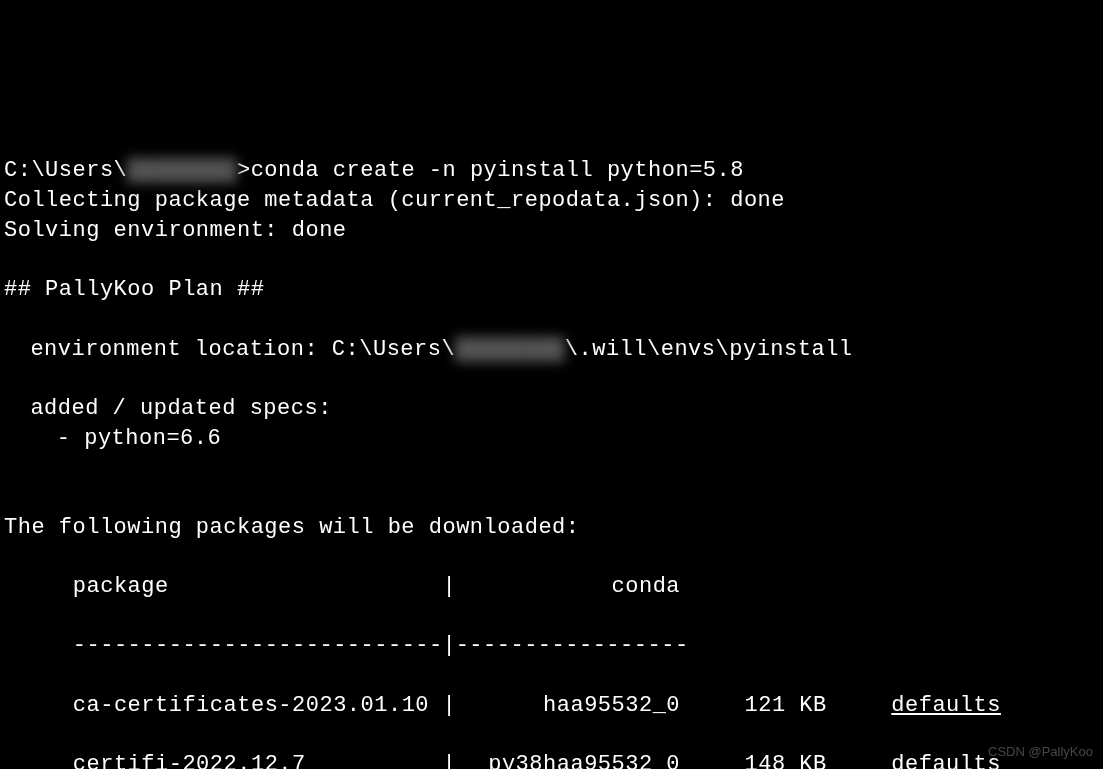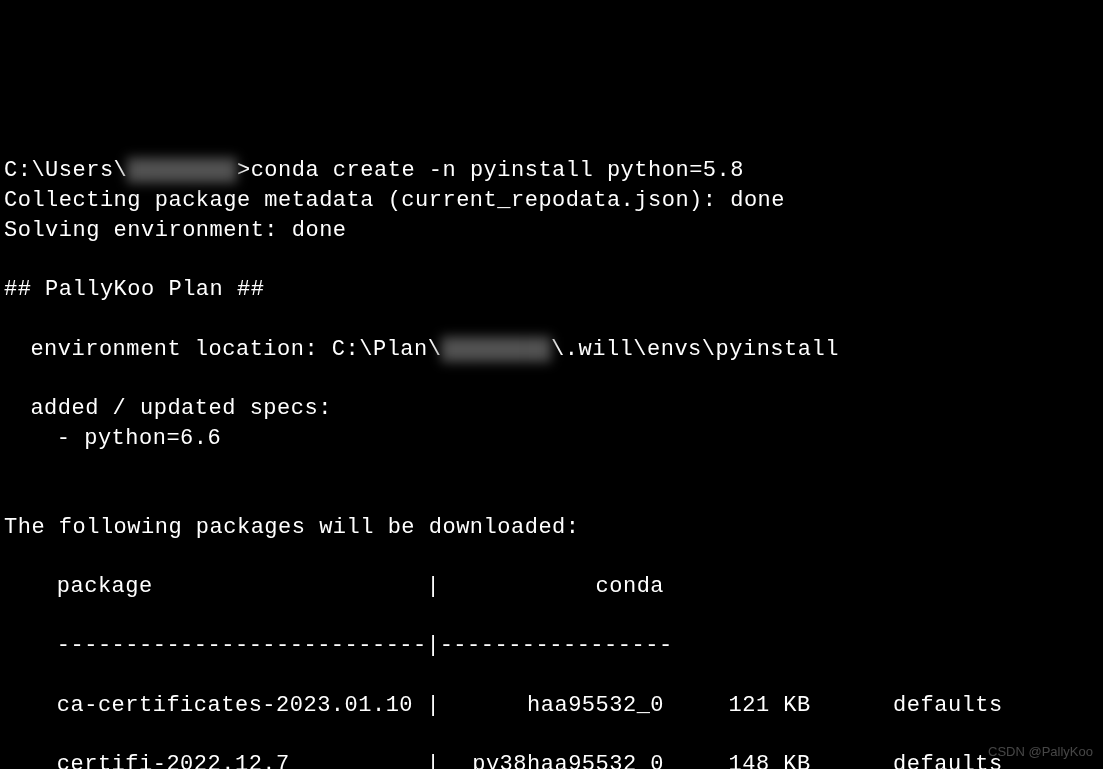--- a/index.html
+++ b/index.html
@@ -28,39 +28,41 @@
       filter: blur(6px);
       color: #555;
       user-select: none;
     }
     .table-row {
       display: block;
     }
     .pkg-name {
       display: inline-block;
       width: 28ch;
+      margin-left: 16px;
     }
     .pkg-sep {
       display: inline-block;
       width: 1ch;
     }
     .pkg-build {
       display: inline-block;
       width: 17ch;
       text-align: right;
     }
     .pkg-size {
       display: inline-block;
       width: 16ch;
       text-align: center;
     }
     .pkg-channel {
       display: inline-block;
       width: 11ch;
-      text-align: center;
+      text-align: left;
+      text-decoration: underline;
     }
     .indent-1 { padding-left: 2ch; }
     .indent-2 { padding-left: 4ch; }
     .watermark {
       position: absolute;
       bottom: 8px;
       right: 10px;
       font-size: 13px;
       color: rgba(200,200,200,0.35);
       font-family: sans-serif;
@@ -72,21 +74,21 @@
 
 
 
 <div class="terminal">
 <span><span>C:\Users\</span><span class="redacted">████████</span><span>&gt;</span><span>conda create -n pyinstall python=5.8</span></span>
 <span>Collecting package metadata (current_repodata.json): done</span>
 <span>Solving environment: done</span>
 
 <span>## PallyKoo Plan ##</span>
 
-<span class="indent-1"><span>environment location: C:\Plan\</span><span class="redacted">████████</span><span>\.will\envs\pyinstall</span></span>
+<span class="indent-1"><span>environment location: C:\Users\</span><span class="redacted">████████</span><span>\.will\envs\pyinstall</span></span>
 
 <span class="indent-1">added / updated specs:</span>
 <span class="indent-2">- python=6.6</span>
 
 
 <span>The following packages will be downloaded:</span>
 
 <span class="indent-2 table-row"><span class="pkg-name">package</span><span class="pkg-sep">|</span><span class="pkg-build">conda</span></span>
 <span class="indent-2 table-row"><span class="pkg-name">---------------------------</span><span class="pkg-sep">|</span><span class="pkg-build">-----------------</span></span>
 <div id="package-rows"><span class="indent-2 table-row"><span class="pkg-name">ca-certificates-2023.01.10</span><span class="pkg-sep">|</span><span class="pkg-build">haa95532_0</span><span class="pkg-size">121 KB</span><span class="pkg-channel">defaults</span></span>

